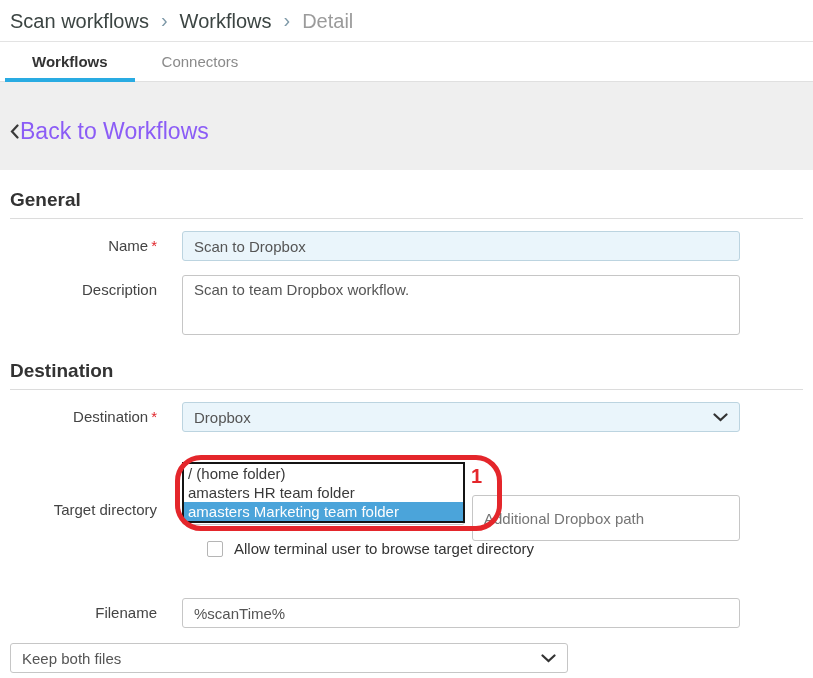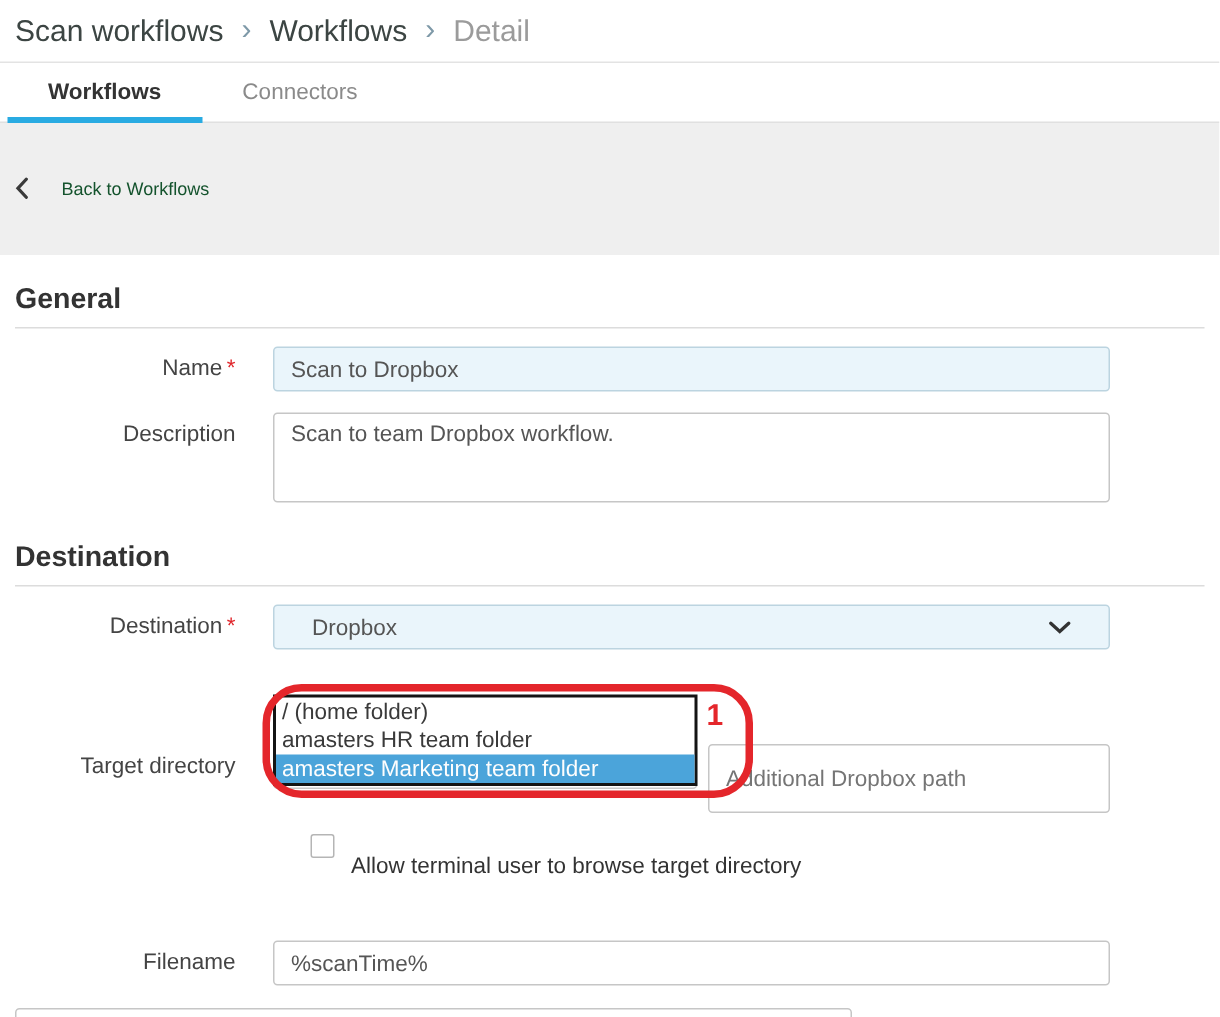--- a/index.html
+++ b/index.html
@@ -17,22 +17,22 @@
   .tabbar { display:flex; border-bottom:1px solid #e0e0e0; background:#fff; height:40px; }
   .tab { font-size:15px; padding:0 27px; display:flex; align-items:center; cursor:pointer;
          position:relative; color:#8a8a8a; }
   .tab.active { color:#333; font-weight:bold; }
   .tab.active::after { content:""; position:absolute; left:0; right:0; bottom:-1px;
                        height:4px; background:#29abe2; }
   .tab:first-child { margin-left:5px; }
 
   
   .band { background:#efefef; height:88px; padding:36px 10px 0 10px; }
-  .back-link { display:inline-flex; align-items:center; gap:22px; color:#14532d;
-               font-size:12px; cursor:pointer; text-decoration:none; }
+  .back-link { display:inline-flex; align-items:center; gap:1px; color:#8b5cf6;
+               font-size:23px; cursor:pointer; text-decoration:none; }
   .back-chevron { display:inline-flex; color:#3a3a3a; }
 
   
   .content { padding:0 10px; }
   h2.section-title { font-size:19px; font-weight:bold; color:#333; margin-top:19px;
                      padding-bottom:7px; border-bottom:1px solid #dcdcdc; }
   .section-body { padding-top:12px; }
 
   .form-row { display:flex; margin-bottom:14px; align-items:flex-start; }
   .form-label { width:172px; min-width:172px; text-align:right; padding-right:25px;
@@ -43,21 +43,21 @@
   .text-input { width:558px; height:30px; border:1px solid #c6c6c6; border-radius:3px;
                 padding:0 11px; font-size:15px; color:#555; background:#fff;
                 font-family:"Liberation Sans","DejaVu Sans",sans-serif; }
   .text-input.hl { background:#eaf5fb; border-color:#bcd4e0; }
   .text-input::placeholder, textarea::placeholder { color:#b0b0b0; }
   textarea.desc { width:558px; height:60px; border:1px solid #c6c6c6; border-radius:3px;
                   padding:5px 11px; font-size:15px; color:#555; resize:none;
                   font-family:"Liberation Sans","DejaVu Sans",sans-serif; }
 
   .select-box { width:558px; height:30px; border:1px solid #c6c6c6; border-radius:3px;
-                background:#fff; display:flex; align-items:center; padding:0 25px;
+                background:#fff; display:flex; align-items:center; padding:0 11px;
                 font-size:15px; color:#555; cursor:pointer; justify-content:space-between; }
   .select-box.hl { background:#eaf5fb; border-color:#bcd4e0; }
   .chev { display:flex; }
 
   
   .target-widgets { position:relative; width:558px; height:70px; }
   .under-select { position:absolute; left:0; top:33px; width:283px; height:30px;
                   border:1px solid #c8c8c8; border-radius:3px; background:#fff; z-index:0; }
   .addl-input { position:absolute; left:290px; top:33px; width:268px; height:46px;
                 border:1px solid #c6c6c6; border-radius:3px; padding:0 11px; font-size:15px;
@@ -69,21 +69,21 @@
   .list-option.selected { background:#4ba4da; color:#fdfdfd; }
   .annotation-ring { position:absolute; left:-7px; top:-7px; width:327px; height:76px;
                      border:5px solid #e4262b; border-radius:26px; z-index:3; pointer-events:none; }
   .annotation-num { position:absolute; left:289px; top:3px; color:#e4262b; font-size:20px;
                     font-weight:bold; z-index:4; pointer-events:none; }
 
   
   .check-row { display:flex; align-items:center; margin:3px 0 41px 197px; gap:11px; }
   .checkbox { width:16px; height:16px; border:1px solid #b5b5b5; border-radius:2px;
               background:#fff; cursor:pointer; flex:0 0 auto; }
-  .check-label { font-size:15px; color:#333;margin-top:28px; }
+  .check-label { font-size:15px; color:#333; }
 
   .dotted-u { border-bottom:1px dotted #a8a8a8; padding-bottom:2px; }
   .row-tight { margin-bottom:15px; }
 </style>
 </head>
 <body>
 
 <div class="breadcrumb">
   <span class="crumb">Scan workflows</span>
   <span class="crumb-sep">›</span>

